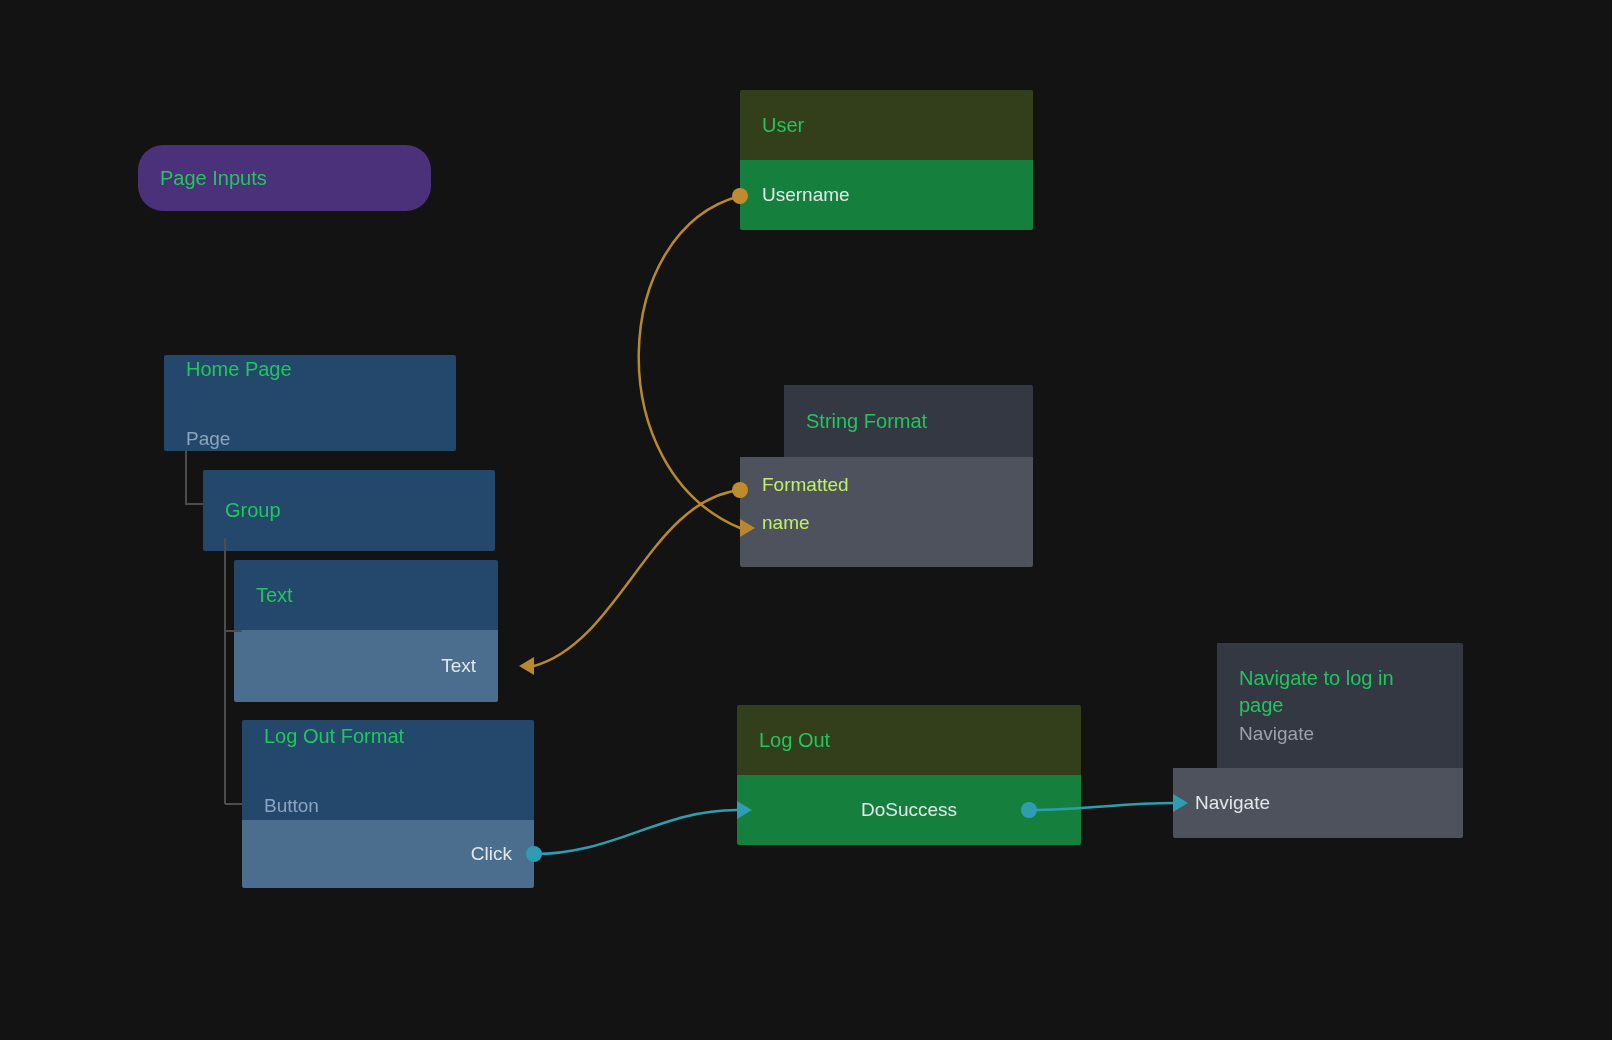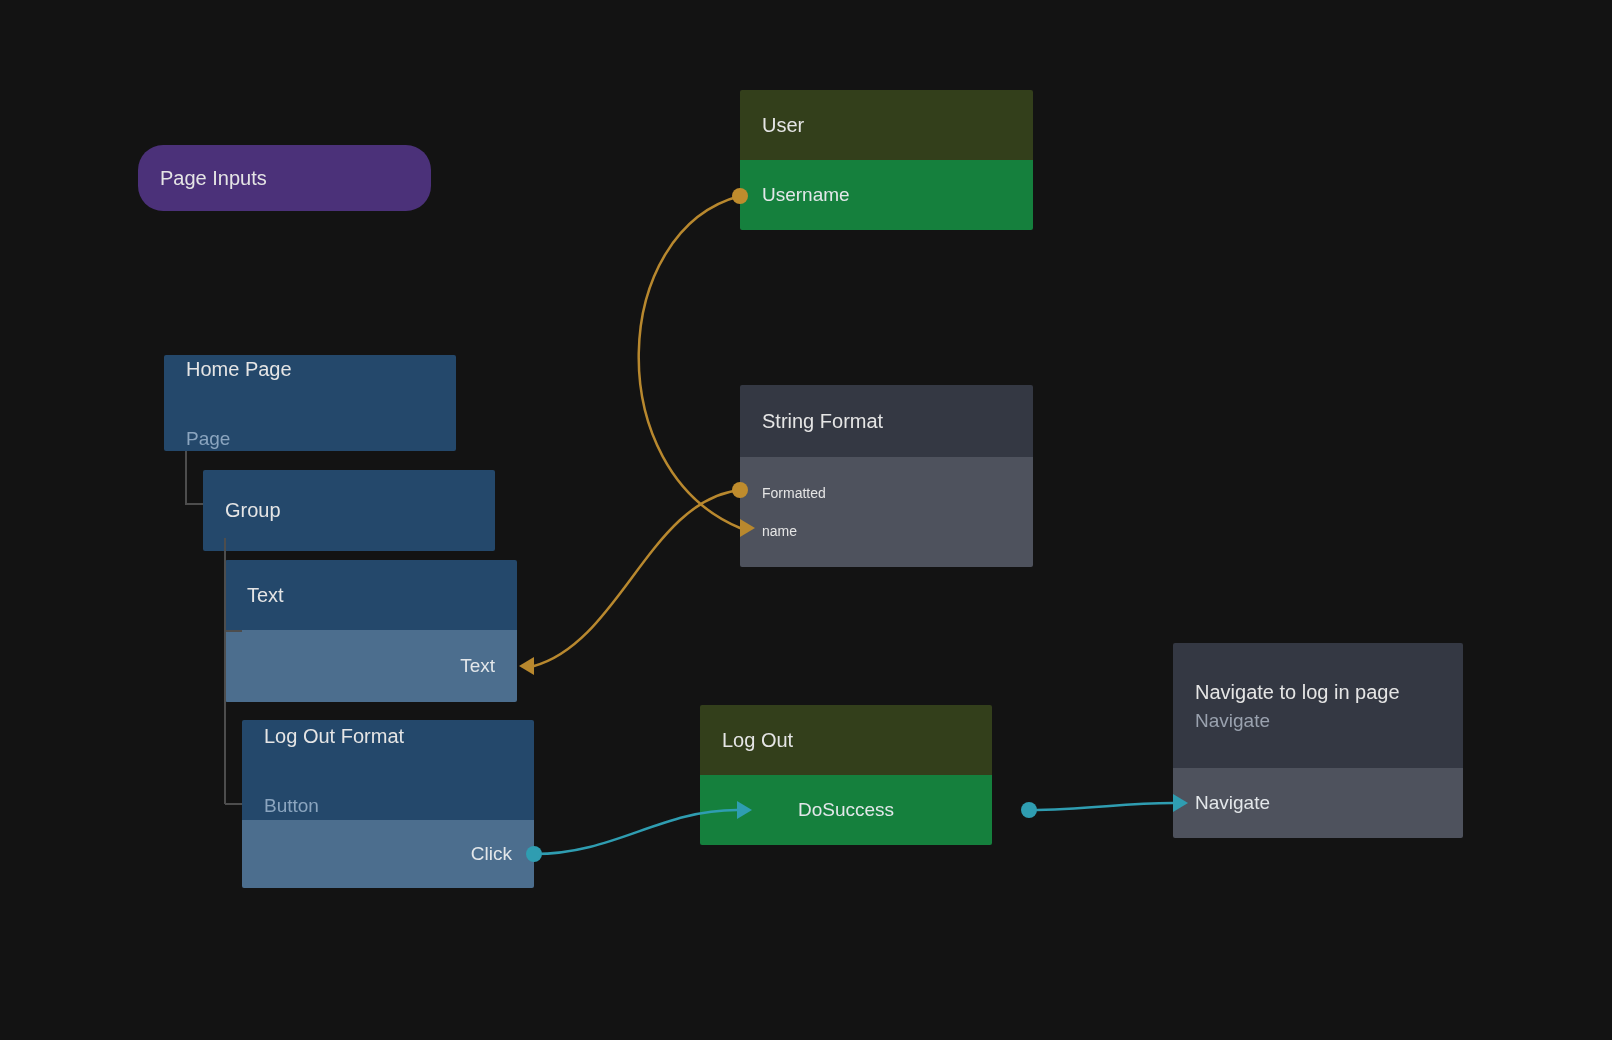--- a/index.html
+++ b/index.html
@@ -14,44 +14,44 @@
     position:absolute;
     color:#e8ebee;
     border-radius:2px;
     overflow:hidden;
   }
   .node-header{
     display:flex;flex-direction:column;justify-content:center;
     padding:0 22px;
     box-sizing:border-box;
   }
-  .node-title{font-size:20px;line-height:27px;color:#e5e5e5;}
+  .node-title{font-size:20px;line-height:27px;color:#22c55e;}
   .node-subtitle{font-size:19px;line-height:25px;margin-top:2px;}
   .node-row{
     display:flex;align-items:center;
     padding:0 22px;
     box-sizing:border-box;
     font-size:19px;color:#e3e7ea;
   }
   .node-row.right{justify-content:flex-end;}
   .node-row.split{justify-content:center;}
   .node-body{box-sizing:border-box;}
   .body-row{
-    display:flex;align-items:center;
+    display:flex;
     height:38px;padding:0 22px;
-    font-size:14px;color:#e5e5e5;
+    font-size:19px;color:#bef264;
   }
   
   .purple .node-header{background:#4b3179;border-radius:25px;}
   .blue   .node-header{background:#24486b;gap:41px;}
   .blue   .node-row{background:#4c6e8e;}
   .blue   .node-subtitle{color:#8ba5bf;}
   .green  .node-header{background:#333f1b;}
   .green  .node-row{background:#15803d;}
-  .gray   .node-header{background:#343843;}
+  .gray   .node-header{background:#343843;margin-left:44px;}
   .gray   .node-row, .gray .node-body{background:#4e525d;}
   .gray   .node-subtitle{color:#9aa2af;}
   
   #wires{position:absolute;left:0;top:0;pointer-events:none;}
   .wire{fill:none;stroke-width:2.5px;stroke-linecap:round;}
   .wire.gold{stroke:#b8882e;}
   .wire.teal{stroke:#2f9db1;}
   .tree{fill:none;stroke:#4d4d4d;stroke-width:2px;}
   .port-dot.gold{fill:#bf8c2d;}
   .port-dot.teal{fill:#2f9db1;}
@@ -84,21 +84,21 @@
       <div class="node-subtitle">Page</div>
     </div>
   </div>
 
   <div class="node blue" style="left:203px;top:470px;width:292px">
     <div class="node-header" style="height:81px">
       <div class="node-title">Group</div>
     </div>
   </div>
 
-  <div class="node blue" style="left:225px;top:560px;width:292px">
+  <div class="node blue" style="left:234px;top:560px;width:264px">
     <div class="node-header" style="height:70px">
       <div class="node-title">Text</div>
     </div>
     <div class="node-row right" style="height:72px">
       <span>Text</span>
     </div>
   </div>
 
   <div class="node blue" style="left:242px;top:720px;width:292px">
     <div class="node-header" style="height:100px">
@@ -117,21 +117,21 @@
     <div class="node-body" style="padding:17px 0;">
       <div class="body-row">
         <span>Formatted</span>
       </div>
       <div class="body-row">
         <span>name</span>
       </div>
     </div>
   </div>
 
-  <div class="node green" style="left:700px;top:705px;width:292px">
+  <div class="node green" style="left:737px;top:705px;width:344px">
     <div class="node-header" style="height:70px">
       <div class="node-title">Log Out</div>
     </div>
     <div class="node-row split" style="height:70px">
       <span>Do</span>
       <span>Success</span>
     </div>
   </div>
 
   <div class="node gray" style="left:1173px;top:643px;width:290px">

